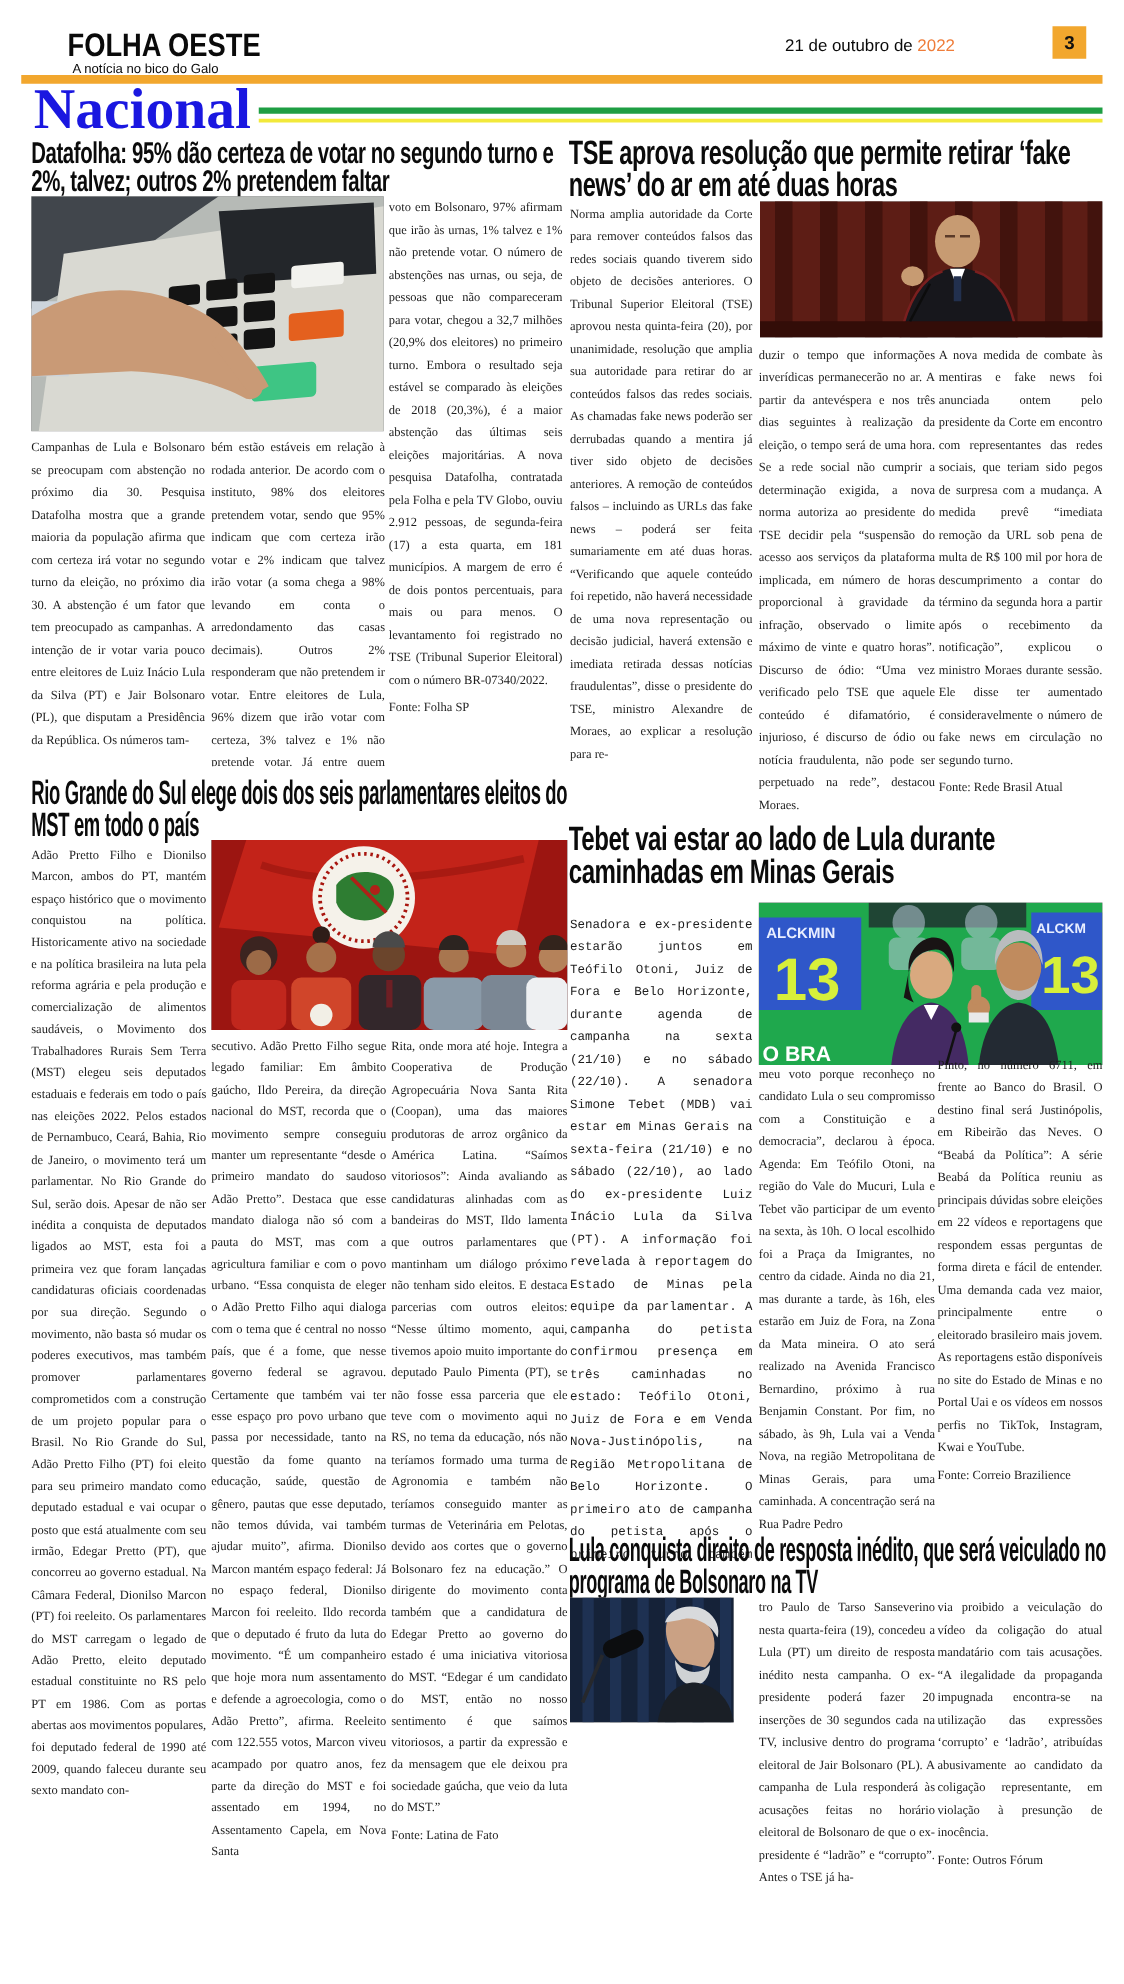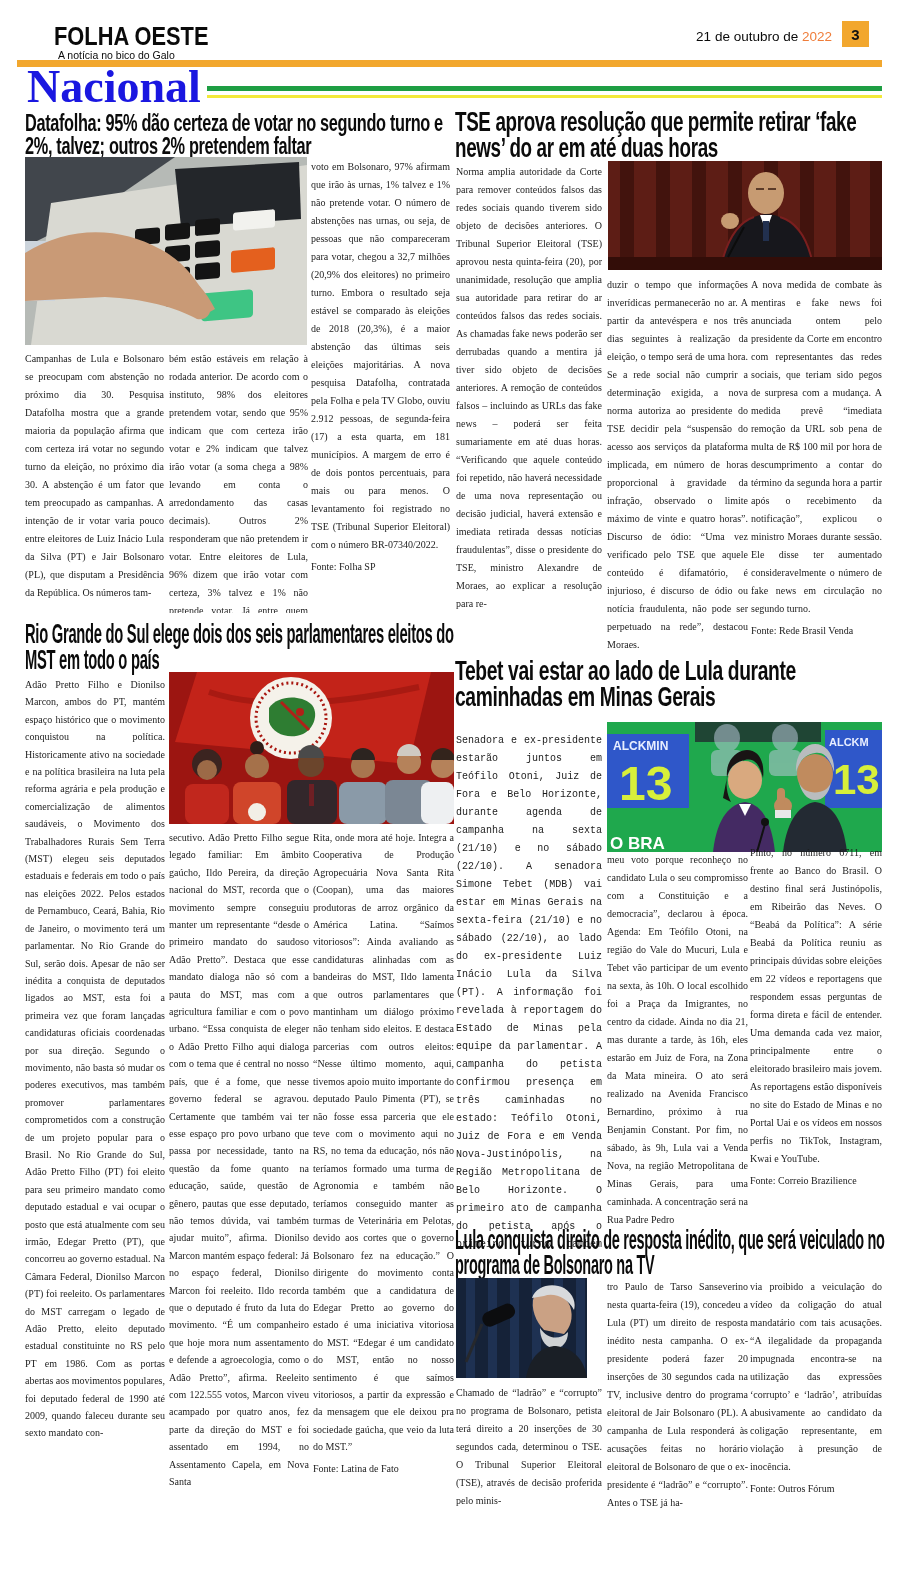--- a/index.html
+++ b/index.html
@@ -3,21 +3,21 @@
 <meta charset="utf-8">
 <style>
   html,body{margin:0;padding:0;background:#ffffff;}
   .page{position:relative;width:899px;height:1587px;background:#fff;overflow:hidden;
         font-family:"Liberation Serif",serif;color:#151515;border-radius:23px;}
   
   .mast-title{position:absolute;left:54px;top:21px;font-family:"Liberation Sans",sans-serif;
        font-weight:bold;font-size:26px;letter-spacing:0;transform:scaleX(.84);transform-origin:left top;color:#0a0a0a;}
   .mast-sub{position:absolute;left:58px;top:49px;font-family:"Liberation Sans",sans-serif;
        font-size:10.5px;color:#0a0a0a;}
-  .dateline{position:absolute;left:560px;top:29px;width:272px;text-align:right;
+  .dateline{position:absolute;left:560px;top:29px;width:272px;text-align:center;
        font-family:"Liberation Sans",sans-serif;font-size:13.5px;color:#0a0a0a;}
   .dateline .yr{color:#EF7D3A;}
   .pagebox{position:absolute;left:842px;top:21px;width:27px;height:26px;background:#F2A72E;
        display:flex;align-items:center;justify-content:center;font-family:"Liberation Sans",sans-serif;
        font-weight:bold;font-size:15px;color:#111;}
   .orange-bar{position:absolute;left:17px;top:60px;width:865px;height:7px;background:#F2A72E;}
   
   .section-title{position:absolute;left:27px;top:64px;font-family:"Liberation Serif",serif;
        font-weight:bold;font-size:46px;line-height:1;color:#1A17E0;text-align:center;}
   .rule-green{position:absolute;left:207px;top:86px;width:675px;height:5px;background:#1E9E43;}
@@ -118,21 +118,21 @@
     </svg>
   </div>
   <div class="col" style="left:456px;top:163px;width:146px;height:492px;">
     <div>Norma amplia autoridade da Corte para remover conteúdos falsos das redes sociais quando tiverem sido objeto de decisões anteriores.  O Tribunal Superior Eleitoral (TSE) aprovou nesta quinta-feira (20), por unanimidade, resolução que amplia sua autoridade para retirar do ar conteúdos falsos das redes sociais. As chamadas fake news poderão ser derrubadas quando a mentira já tiver sido objeto de decisões anteriores. A remoção de conteúdos falsos – incluindo as URLs das fake news – poderá ser feita sumariamente em até duas horas. “Verificando que aquele conteúdo foi repetido, não haverá necessidade de uma nova representação ou decisão judicial, haverá extensão e imediata retirada dessas notícias fraudulentas”, disse o presidente do TSE, ministro Alexandre de Moraes, ao explicar a resolução para re-</div>
   </div>
   <div class="col" style="left:607px;top:276px;width:141px;height:380px;">
     <div>duzir o tempo que informações inverídicas permanecerão no ar. A partir da antevéspera e nos três dias seguintes à realização da eleição, o tempo será de uma hora. Se a rede social não cumprir a determinação exigida, a nova norma autoriza ao presidente do TSE decidir pela “suspensão do acesso aos serviços da plataforma implicada, em número de horas proporcional à gravidade da infração, observado o limite máximo de vinte e quatro horas”. Discurso de ódio: “Uma vez verificado pelo TSE que aquele conteúdo é difamatório, é injurioso, é discurso de ódio ou notícia fraudulenta, não pode ser perpetuado na rede”, destacou Moraes.</div>
   </div>
   <div class="col" style="left:751px;top:276px;width:131px;height:386px;">
     <div>A nova medida de combate às mentiras e fake news foi anunciada ontem pelo presidente da Corte em encontro com representantes das redes sociais, que teriam sido pegos de surpresa com a mudança. A medida prevê “imediata remoção da URL sob pena de multa de R$ 100 mil por hora de descumprimento a contar do término da segunda hora a partir após o recebimento da notificação”, explicou o ministro Moraes durante sessão. Ele disse ter aumentado consideravelmente o número de fake news em circulação no segundo turno.</div>
-    <div class="src">Fonte: Rede Brasil Venda</div>
+    <div class="src">Fonte: Rede Brasil Atual</div>
   </div>
 
   <div class="hl a3">Rio Grande do Sul elege dois dos seis parlamentares eleitos do MST em todo o país</div>
   <div class="photo" style="left:169px;top:672px;width:285px;height:152px;">
     <svg viewBox="0 0 285 152" preserveAspectRatio="none">
       <rect width="285" height="152" fill="#9c1511"></rect>
       <polygon points="28,0 262,0 240,92 6,70" fill="#c32319"></polygon>
       <path d="M40,20 C100,40 180,30 250,15" stroke="#a81a12" stroke-width="6" fill="none"></path>
       <circle cx="122" cy="46" r="41" fill="#f5f2ea"></circle>
       <circle cx="122" cy="46" r="35" fill="none" stroke="#a8160f" stroke-width="3" stroke-dasharray="2 3"></circle>
@@ -239,23 +239,20 @@
       <path d="M78,18 C92,10 108,14 114,28 C118,40 114,50 108,56 L88,52 C80,44 74,30 78,18 Z" fill="#caa184"></path>
       <path d="M76,20 C80,8 96,4 108,10 C118,16 120,26 118,32 C112,20 98,14 88,18 Z" fill="#d8dadc"></path>
       <path d="M84,50 C92,62 104,62 112,54 C112,66 104,72 96,70 C88,68 84,60 84,50 Z" fill="#cfd2d4"></path>
       <path d="M70,100 C74,76 88,68 100,68 C116,70 128,80 131,100 Z" fill="#1a1f26"></path>
       <g transform="rotate(-24 42 38)">
           <rect x="26" y="30" width="34" height="15" rx="7" fill="#0c0d0f"></rect>
         </g>
       <path d="M26,46 L10,84" stroke="#26282c" stroke-width="3"></path>
     </svg>
   </div>
-  <div class="col" style="left:456px;top:1384px;width:146px;height:172px;">
-    <div>Chamado de “ladrão” e “corrupto” no programa de Bolsonaro, petista terá direito a 20 inserções de 30 segundos cada, determinou o TSE.  O Tribunal Superior Eleitoral (TSE), através de decisão proferida pelo minis-</div>
-  </div>
   <div class="col" style="left:607px;top:1278px;width:141px;height:300px;">
     <div>tro Paulo de Tarso Sanseverino nesta quarta-feira (19), concedeu a Lula (PT) um direito de resposta inédito nesta campanha. O ex-presidente poderá fazer 20 inserções de 30 segundos cada na TV, inclusive dentro do programa eleitoral de Jair Bolsonaro (PL). A campanha de Lula responderá às acusações feitas no horário eleitoral de Bolsonaro de que o ex-presidente é “ladrão” e “corrupto”. Antes o TSE já ha-</div>
   </div>
   <div class="col" style="left:750px;top:1278px;width:132px;height:300px;">
     <div>via proibido a veiculação do vídeo da coligação do atual mandatário com tais acusações. “A ilegalidade da propaganda impugnada encontra-se na utilização das expressões ‘corrupto’ e ‘ladrão’, atribuídas abusivamente ao candidato da coligação representante, em violação à presunção de inocência.</div>
     <div class="src">Fonte: Outros Fórum</div>
   </div>
 
 </div>
 

